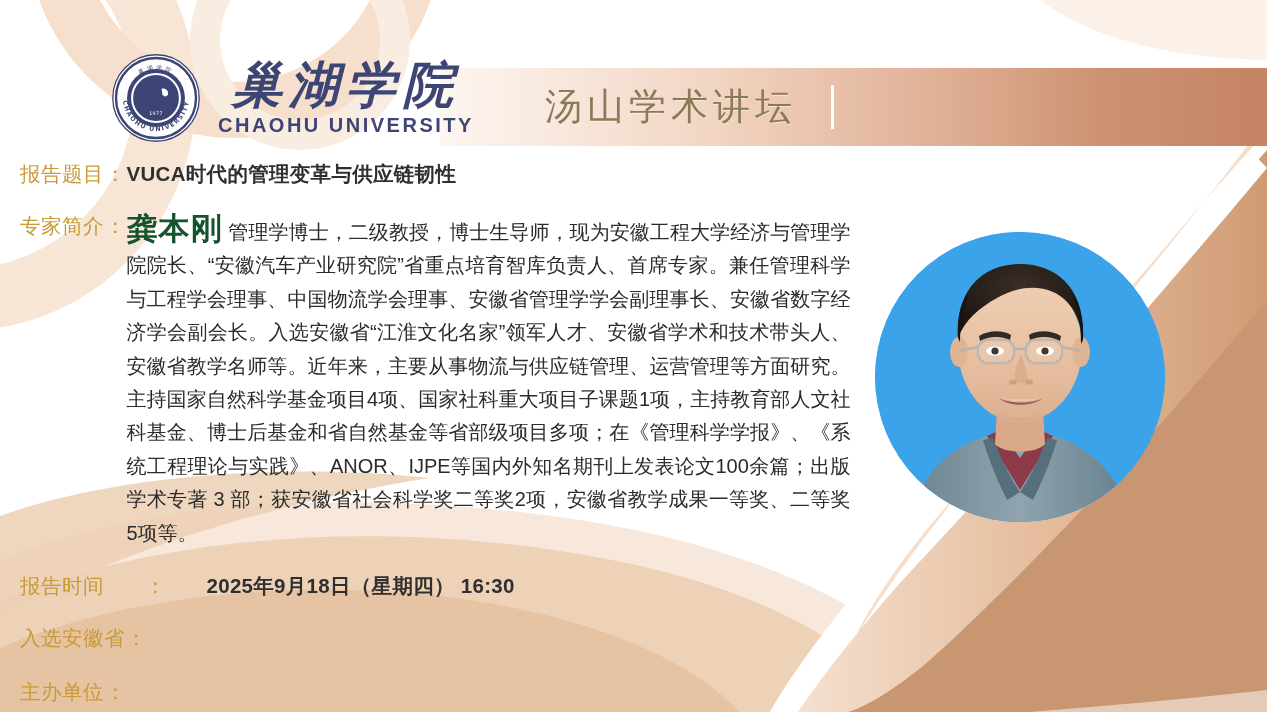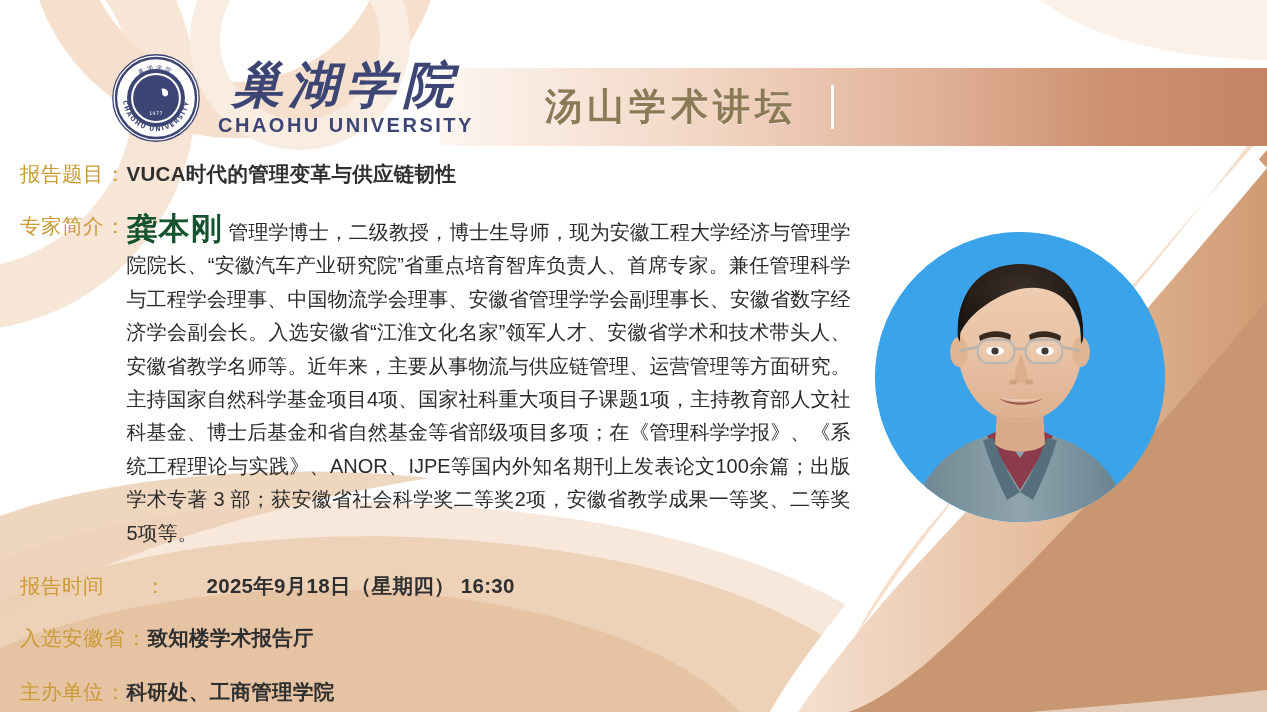--- a/index.html
+++ b/index.html
@@ -45,21 +45,21 @@
     position:absolute;
     inset:0;
     display:flex;
     align-items:center;
     padding-left:105px;
     gap:0px;
   }
   .band-title {
     font-family:"DejaVu Serif","Liberation Serif",serif;
     font-size:37px;
-    font-weight:bold;
+    font-weight:normal;
     letter-spacing:5px;
     color:#8a7a55;
     text-shadow:0 1px 0 rgba(255,255,255,.5);
     white-space:nowrap;
   }
   .band-divider {
     width:3px;
     height:44px;
     background:#ffffff;
     margin:0 30px 0 34px;
@@ -277,27 +277,25 @@
 
     <div class="info-row" id="row-time">
       <span class="lbl">报告时间</span>
       <span class="colon">：</span>
       <span class="val">2025年9月18日（星期四） 16:30</span>
     </div>
 
     <div class="info-row" id="row-place">
       <span class="lbl">入选安徽省</span>
       <span class="colon">：</span>
-      <span class="val">致知楼学术报告厅</span>
     </div>
 
     <div class="info-row" id="row-org">
       <span class="lbl">主办单位</span>
       <span class="colon">：</span>
-      <span class="val">科研处、工商管理学院</span>
     </div>
   </div>
 
   <div class="portrait-wrap">
     <div class="portrait">
       <svg viewBox="0 0 290 290" xmlns="http://www.w3.org/2000/svg">
         <defs>
           <clipPath id="pclip">
               <circle cx="145" cy="145" r="145"></circle>
             </clipPath>

